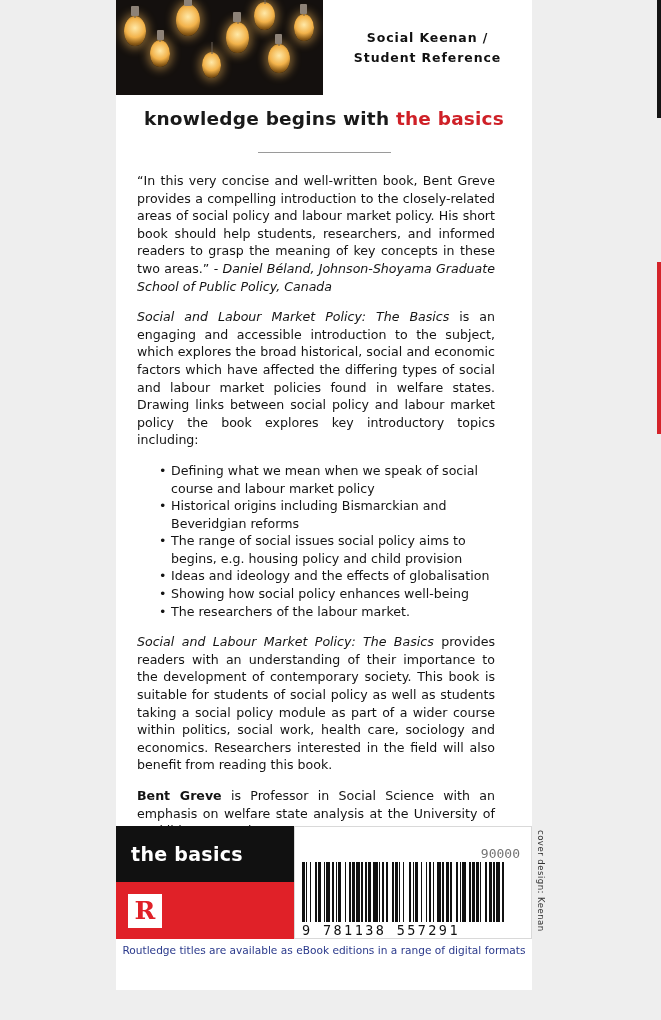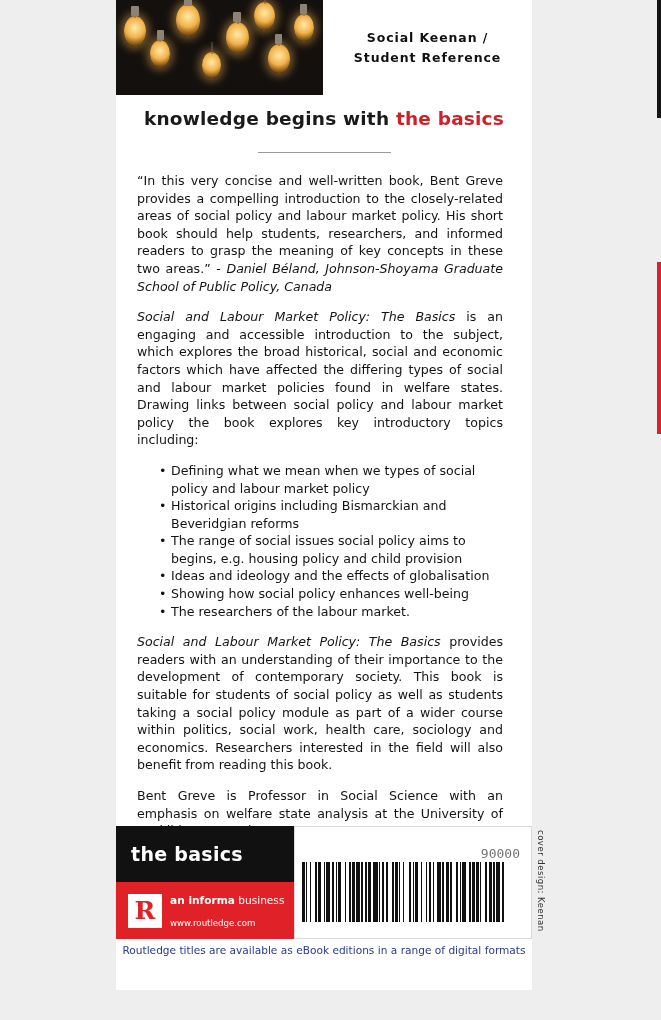--- a/index.html
+++ b/index.html
@@ -124,30 +124,30 @@
   }
   
   .body {
     position: absolute;
     left: 21px;
     top: 172px;
     width: 374px;
     color: #141414;
   }
   p {
-    margin: 0 8px 13px 0;
+    margin: 0 16px 13px 0;
     font-size: 12.6px;
     line-height: 17.6px;
     text-align: justify;
   }
   p.quote {
     font-style: normal;
   }
   .ital { font-style: italic; }
-  .bold { font-weight: 400; }
+  .bold { font-weight: 700; }
   ul {
     margin: 0 0 13px 0;
     padding: 0 0 0 22px;
     list-style: none;
   }
   li {
     font-size: 12.6px;
     line-height: 17.6px;
     position: relative;
     padding-left: 12px;
@@ -332,44 +332,40 @@
     </div>
     <div class="rule"></div>
 
     <div class="body">
 
       <p class="quote"><span>“In this very concise and well-written book, Bent Greve provides a compelling introduction to the closely-related areas of social policy and labour market policy. His short book should help students, researchers, and informed readers to grasp the meaning of key concepts in these two areas.” - </span><span class="ital">Daniel Béland, Johnson-Shoyama Graduate School of Public Policy, Canada</span></p>
 
       <p><span class="ital">Social and Labour Market Policy: The Basics</span><span> is an engaging and accessible introduction to the subject, which explores the broad historical, social and economic factors which have affected the differing types of social and labour market policies found in welfare states. Drawing links between social policy and labour market policy the book explores key introductory topics including:</span></p>
 
       <ul>
-        <li>Defining what we mean when we types of social policy and labour market policy</li>
+        <li>Defining what we mean when we speak of social course and labour market policy</li>
         <li>Historical origins including Bismarckian and Beveridgian reforms</li>
         <li>The range of social issues social policy aims to begins, e.g. housing  policy and child provision</li>
         <li>Ideas and ideology and the effects of globalisation</li>
         <li>Showing how social policy enhances well-being</li>
         <li>The researchers of the labour market.</li>
       </ul>
 
       <p><span class="ital">Social and Labour Market Policy: The Basics</span><span> provides readers with an understanding of their importance to the development of contemporary society. This book is suitable for students of social policy as well as students taking a social policy module as part of a wider course within politics, social work, health care, sociology and economics. Researchers interested in the field will also benefit from reading this book.</span></p>
 
       <p><span class="bold">Bent Greve</span><span> is Professor in Social Science with an emphasis on welfare state analysis at the University of Roskilde, Denmark.</span></p>
 
       <div class="cover-image-note">Cover image: © Shutterstock</div>
     </div>
 
     <div class="bottom-row">
       <div class="logo-col">
         <div class="the-basics">the basics</div>
         <div class="routledge">
           <div class="r-mark">R</div>
-          <div class="r-text">
-            <div class="informa"><span>an informa</span><span class="light"> business</span></div>
-            <div class="url">www.routledge.com</div>
-          </div>
         </div>
       </div>
       <div class="barcode-col">
         <div class="barcode-frame"></div>
         <div class="isbn-sub">90000</div>
         <div class="bars" id="bars">
             <span style="width: 4px; background: rgb(17, 17, 17);"></span>
             <span style="width: 2px; background: rgb(255, 255, 255);"></span>
             <span style="width: 2px; background: rgb(17, 17, 17);"></span>
             <span style="width: 4px; background: rgb(255, 255, 255);"></span>
@@ -459,20 +455,21 @@
             <span style="width: 4px; background: rgb(255, 255, 255);"></span>
             <span style="width: 4px; background: rgb(17, 17, 17);"></span>
             <span style="width: 2px; background: rgb(255, 255, 255);"></span>
             <span style="width: 2px; background: rgb(17, 17, 17);"></span>
             <span style="width: 2px; background: rgb(255, 255, 255);"></span>
             <span style="width: 6px; background: rgb(17, 17, 17);"></span>
             <span style="width: 2px; background: rgb(255, 255, 255);"></span>
             <span style="width: 4px; background: rgb(17, 17, 17);"></span>
             <span style="width: 2px; background: rgb(255, 255, 255);"></span>
           </div>
+        <div class="barcode-num">9 781138 557291</div>
       </div>
     </div>
 
     <div class="footer-note">Routledge titles are available as eBook editions in a range of digital formats</div>
   </div>
 
   <div class="designer">cover design: Keenan</div>
 </div>
 
 </body></html>

